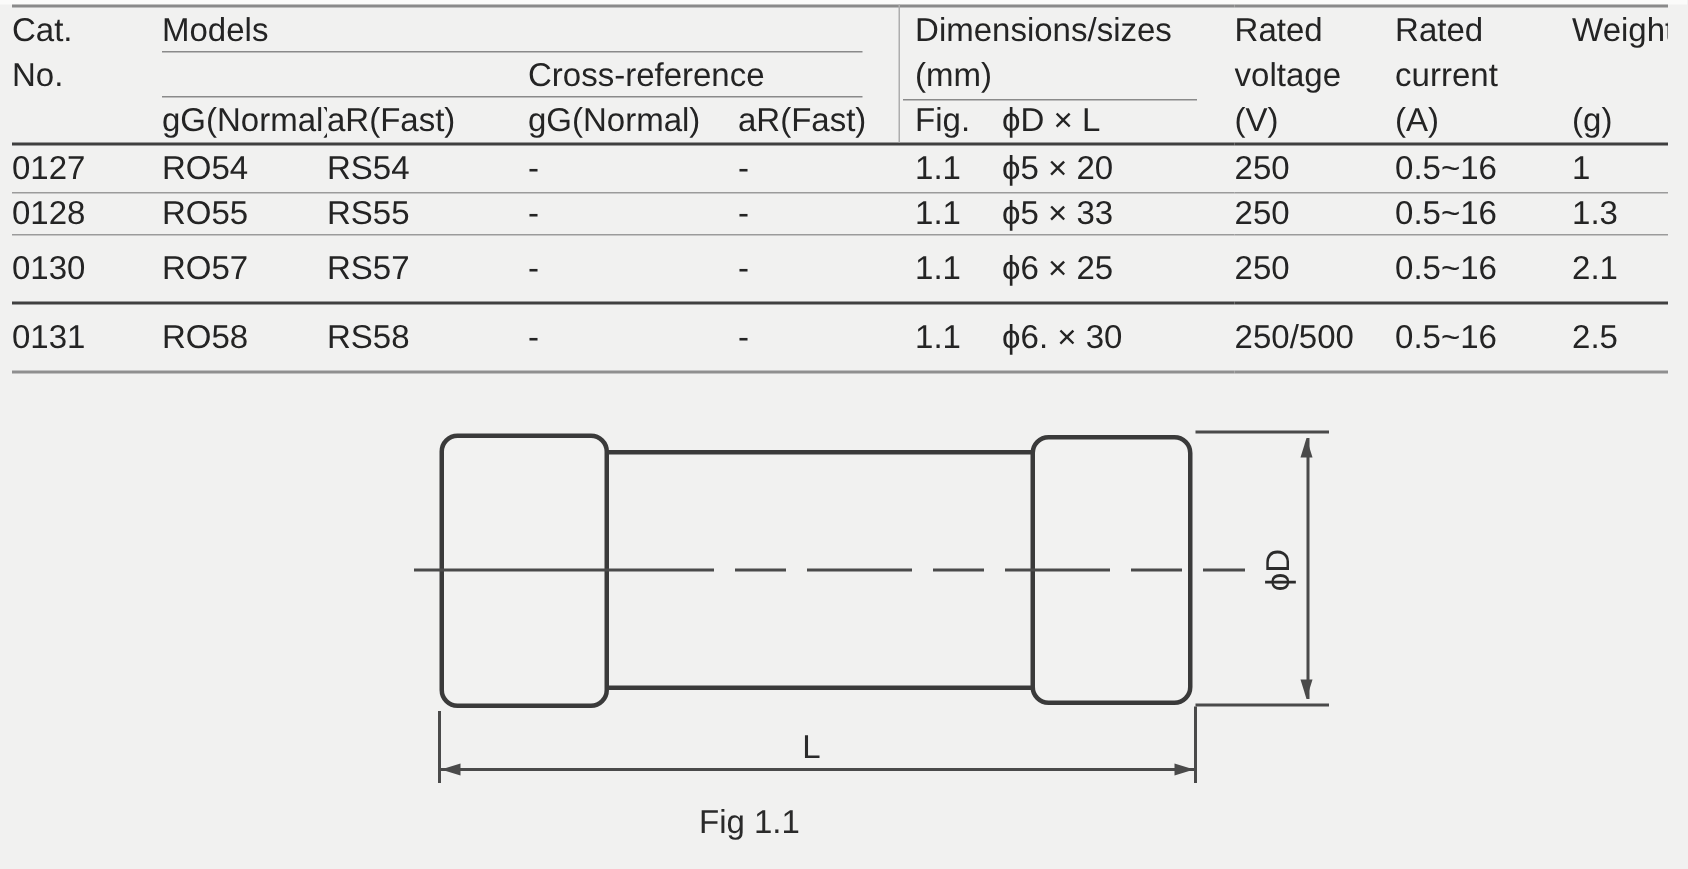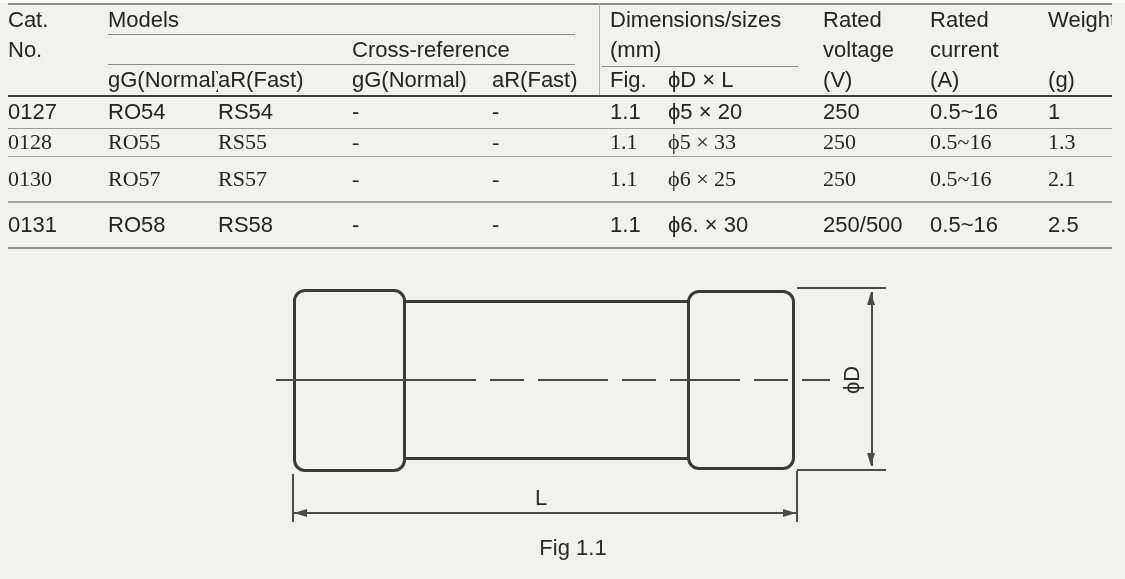--- a/index.html
+++ b/index.html
@@ -23,22 +23,22 @@
     vertical-align:middle;white-space:nowrap;overflow:hidden;
   }
   td.c1,th.c1{padding-left:6px;}
   tr.hA{height:31px;}
   tr.hB{height:30px;}
   tr.hC{height:31px;}
   tr.hC th{border-bottom:2px solid #3f3f3f;}
   tr.r0{height:32px;}
   tr.r1,tr.r2{height:28px;}
   tr.r3,tr.r4{height:46px;}
-  tr.r1 td,tr.r2 td,tr.r3 td{border-top:1px solid #9b9b9b;font-family:Liberation Serif, serif;}
-  tr.r4 td{border-top:2px solid #a3a3a3;border-bottom:2px solid #8f8f8f;}
+  tr.r1 td,tr.r2 td,tr.r3 td{border-top:1px solid #9b9b9b;}
+  tr.r4 td{border-top:2px solid #404040;border-bottom:2px solid #8f8f8f;}
 
   
   .rule{position:absolute;height:0;border-top:1px solid #8a8a8a;}
   #models-rule{left:108px;top:34px;width:467px;}
   #crossref-rule{left:108px;top:64px;width:467px;}
   #mm-rule{left:602px;top:66px;width:196px;}
   #header-vline{position:absolute;left:599px;top:3px;width:0;height:92px;border-left:1px solid #aeaeae;}
 
   
   .stroke{position:absolute;box-sizing:border-box;}
@@ -72,21 +72,21 @@
   #l-dimline{left:293px;top:512px;width:503px;height:2px;}
   .arr{position:absolute;width:0;height:0;z-index:5;}
   #arr-d-up{left:867px;top:292px;border-left:4.5px solid transparent;border-right:4.5px solid transparent;border-bottom:13px solid #4a4a4a;}
   #arr-d-down{left:867px;top:453px;border-left:4.5px solid transparent;border-right:4.5px solid transparent;border-top:13px solid #4a4a4a;}
   #arr-l-left{left:294px;top:508.5px;border-top:4.5px solid transparent;border-bottom:4.5px solid transparent;border-right:13px solid #4a4a4a;}
   #arr-l-right{left:783px;top:508.5px;border-top:4.5px solid transparent;border-bottom:4.5px solid transparent;border-left:13px solid #4a4a4a;}
   .dimlabel{position:absolute;font-size:22px;color:#2b2b2b;z-index:6;}
   #d-label{left:826px;top:368px;width:52px;height:24px;line-height:24px;text-align:center;
     transform:rotate(-90deg);transform-origin:center;}
   #l-label{left:511px;top:485px;width:60px;text-align:center;}
-  #fig-caption{position:absolute;left:503px;top:535px;width:140px;text-align:center;
+  #fig-caption{position:absolute;left:466px;top:535px;width:140px;
     font-size:22px;color:#2a2a2a;z-index:6;}
 </style>
 </head>
 <body>
 
 <div id="page">
   <div id="top-strip"></div>
 
   <table class="spec">
     <colgroup>

